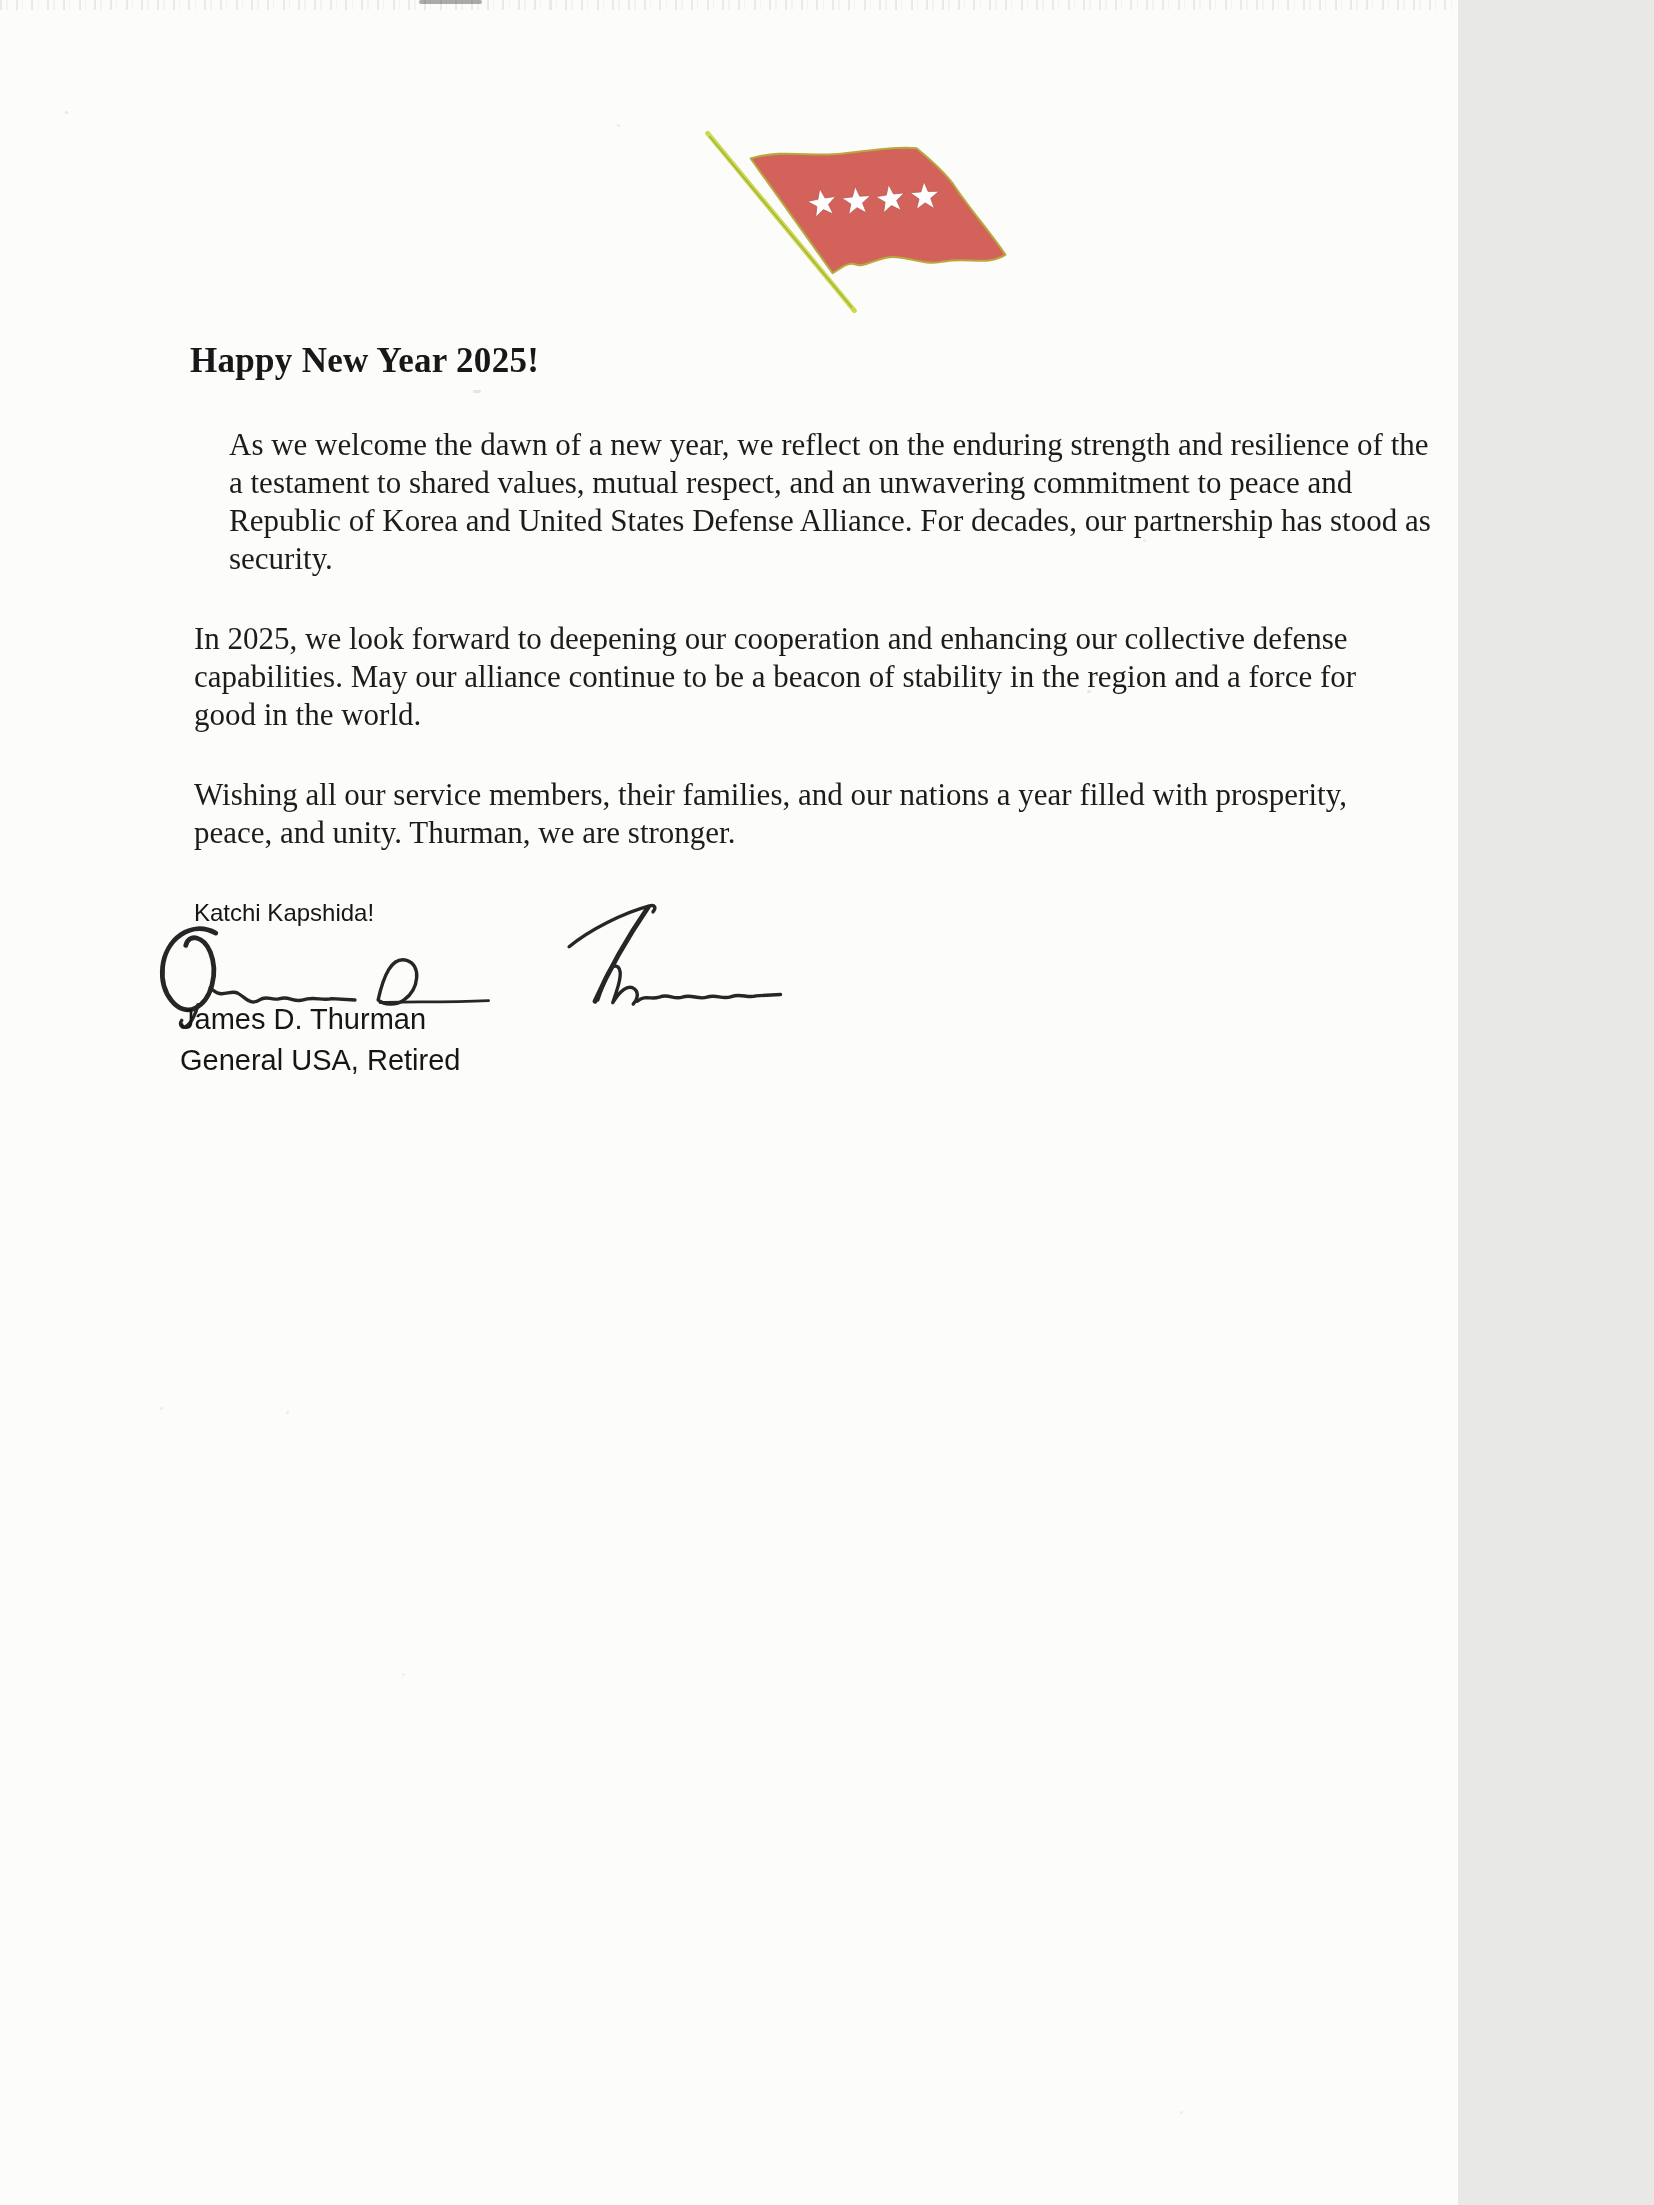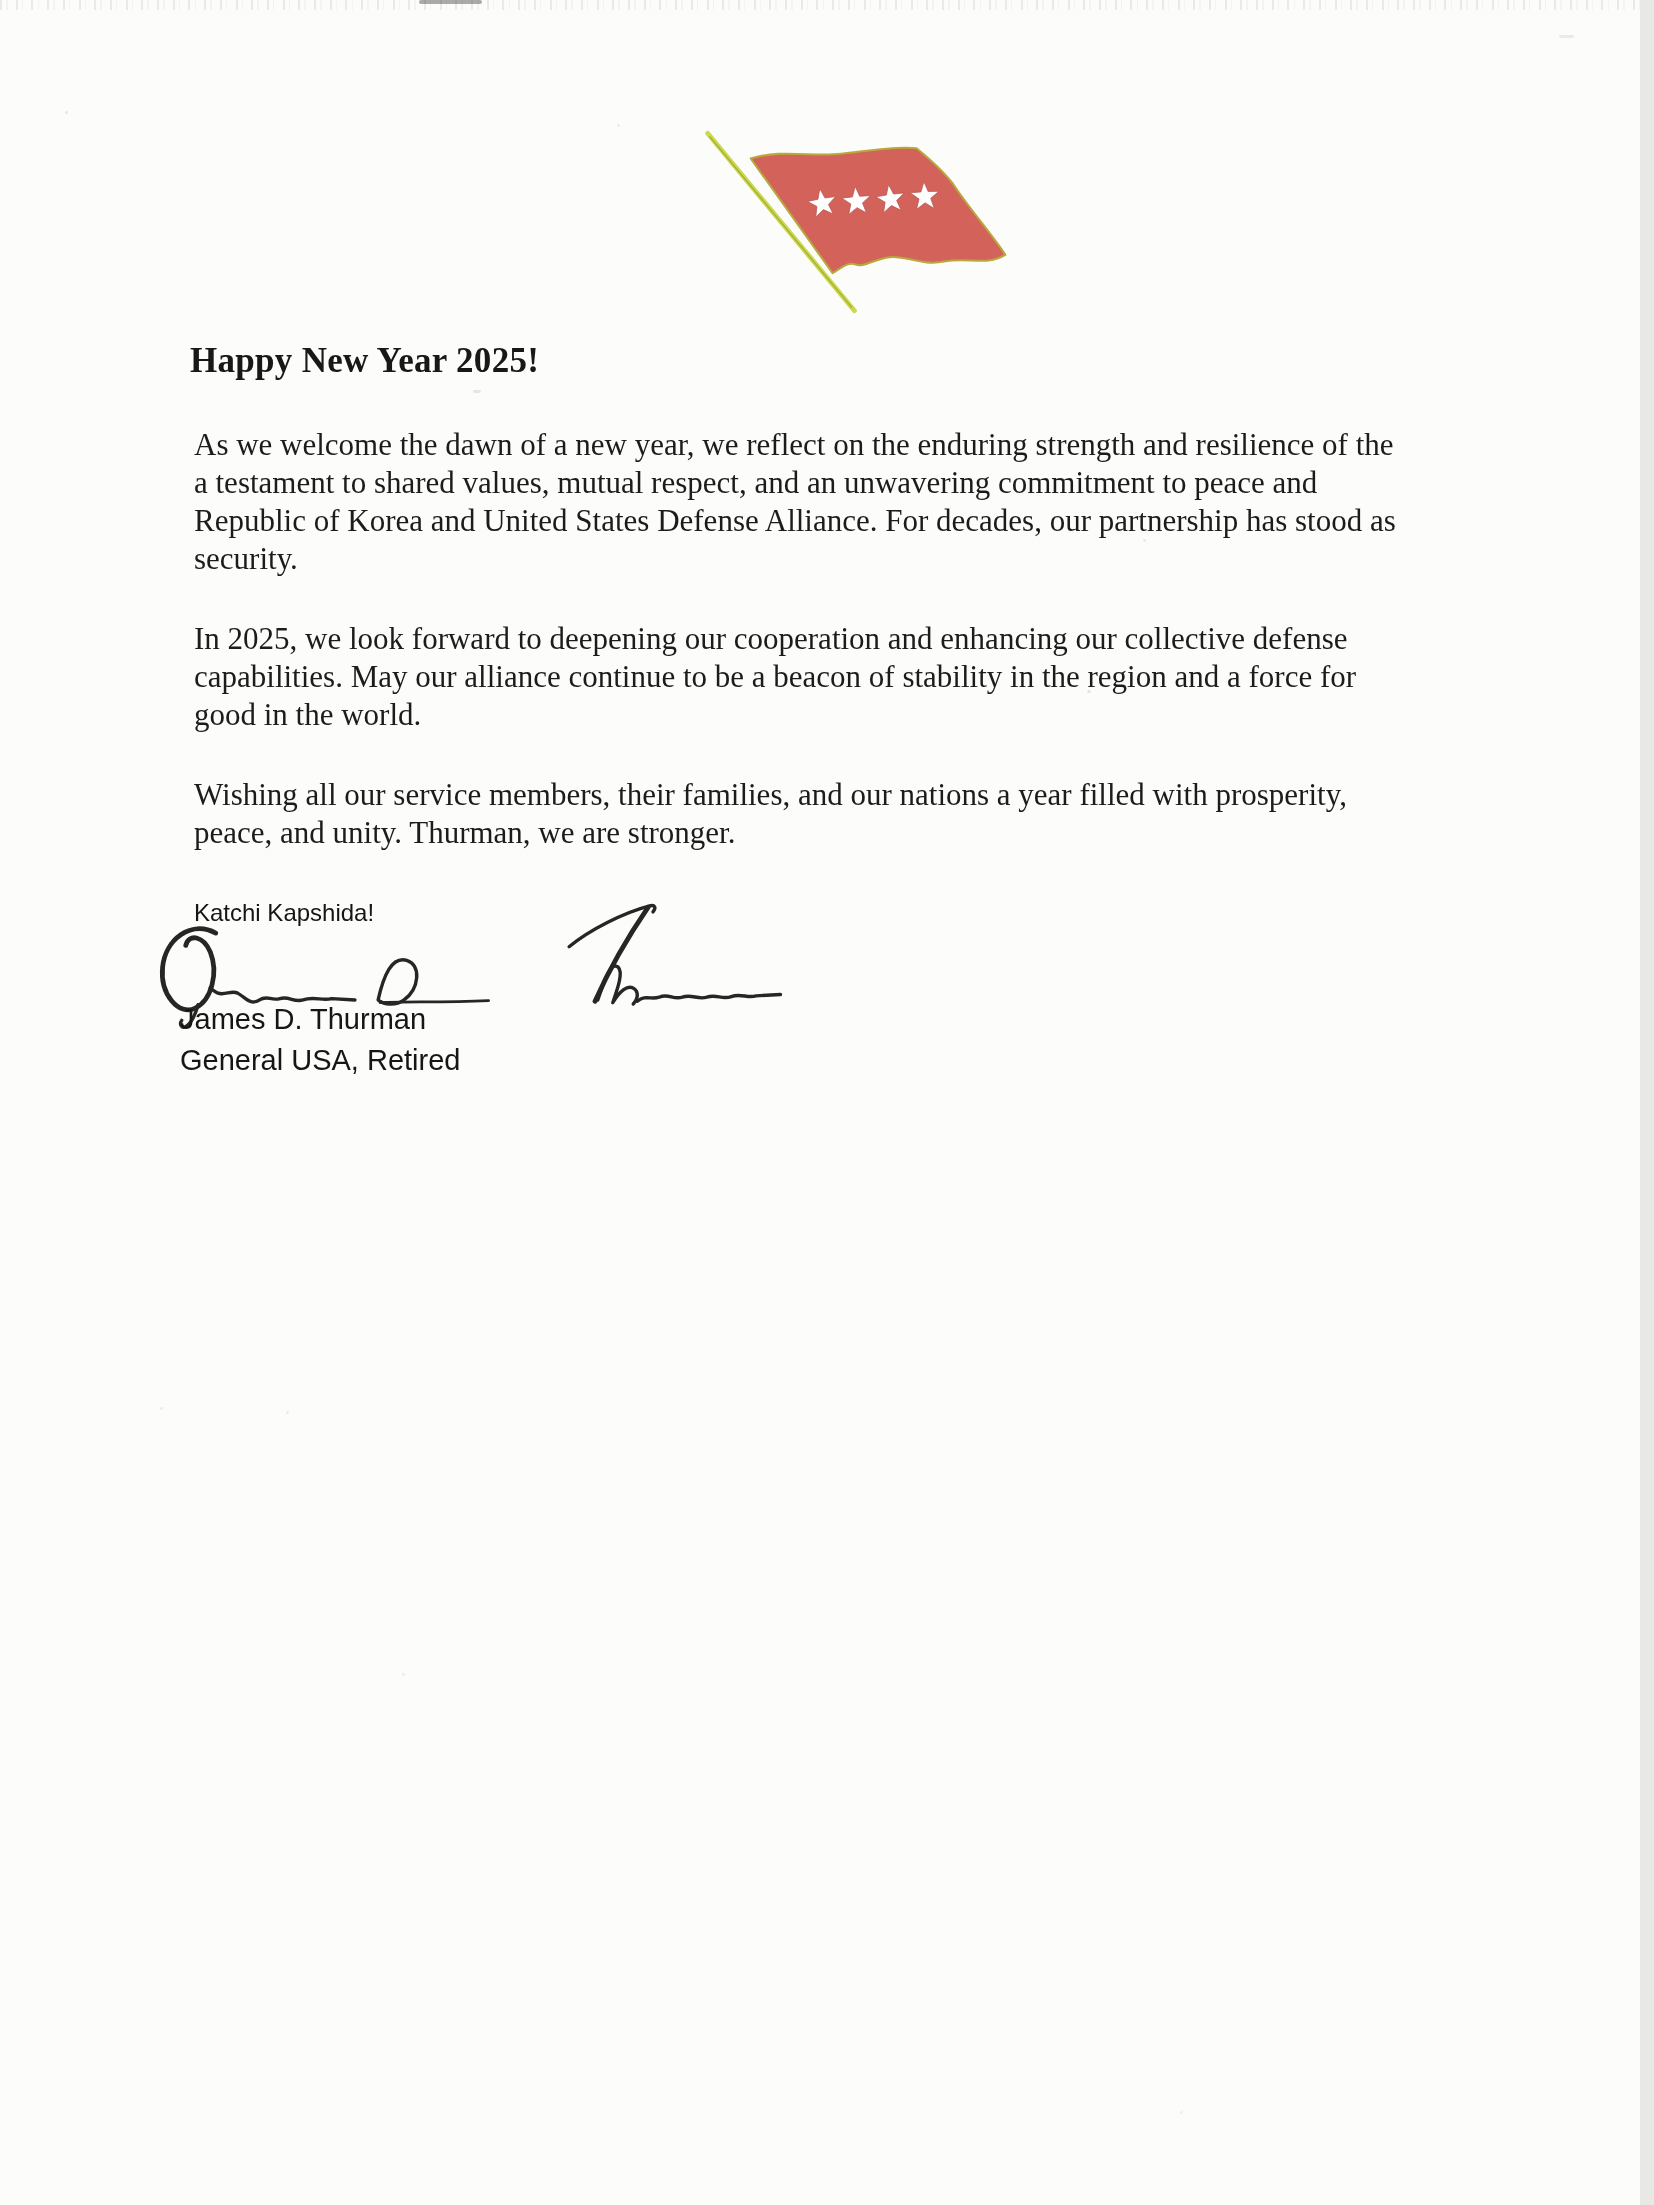--- a/index.html
+++ b/index.html
@@ -1,19 +1,19 @@
 <!DOCTYPE html>
 <html style="--field-red: #d2625a; --stars: #ffffff; --pole-gold: #ccd84d; --hoist-stripe: #ffffff; --paper: #fcfcfa;font-size:11px"><head>
 <meta charset="utf-8">
 <style>
   html,body{margin:0;padding:0;}
   body{background:#e8e8e6;}
   .page{
     position:relative;
-    width:1640px;height:2205px;
+    width:1458px;height:2205px;
     background:var(--paper,#fcfcfa);
     overflow:hidden;
     font-family:"Liberation Serif","DejaVu Serif",serif;
     color:#1e1e1e;
   }
   
   .scan-noise-top{
     position:absolute;left:0;top:0;width:100%;height:9.5px;
     background:
       repeating-linear-gradient(90deg,
@@ -34,21 +34,21 @@
   .flag-pole{stroke:var(--pole-gold,#ccd84d);stroke-width:7;stroke-linecap:round;fill:none;}
   .flag-pole-core{stroke:#a3b13a;stroke-width:2;stroke-linecap:round;fill:none;}
 
   .heading{
     position:absolute;left:190px;top:340px;margin:0;
     font-size:35px;line-height:41px;font-weight:bold;letter-spacing:0.3px;
     white-space:nowrap;color:#181818;
   }
   .para{position:absolute;left:194px;font-size:31px;line-height:38px;color:#1c1c1c;}
   .para .line{white-space:nowrap;}
-  .p1{top:426px;}
+  .p1{top:426px;margin-left:35px;}
   .p2{top:620px;}
   .p3{top:776px;}
 
   .closing{
     position:absolute;left:194px;top:896px;
     font-family:"Liberation Sans","DejaVu Sans",sans-serif;
     font-size:24px;line-height:34px;color:#161616;white-space:nowrap;
   }
   .signature-svg{position:absolute;left:153px;top:899px;width:631px;height:133px;}
   .sig-stroke{fill:none;stroke:#262626;stroke-width:5;stroke-linecap:round;stroke-linejoin:round;}

